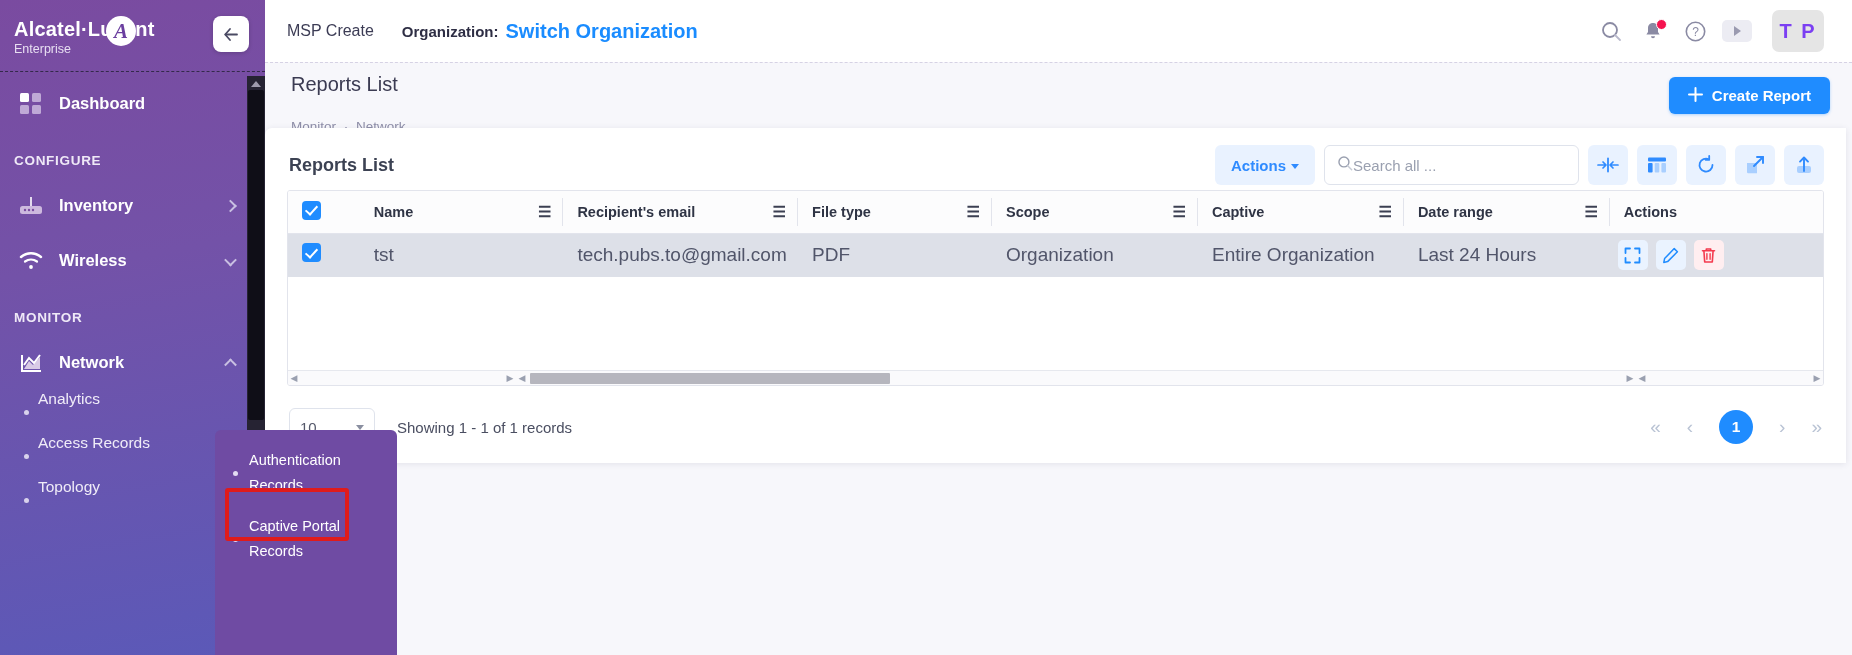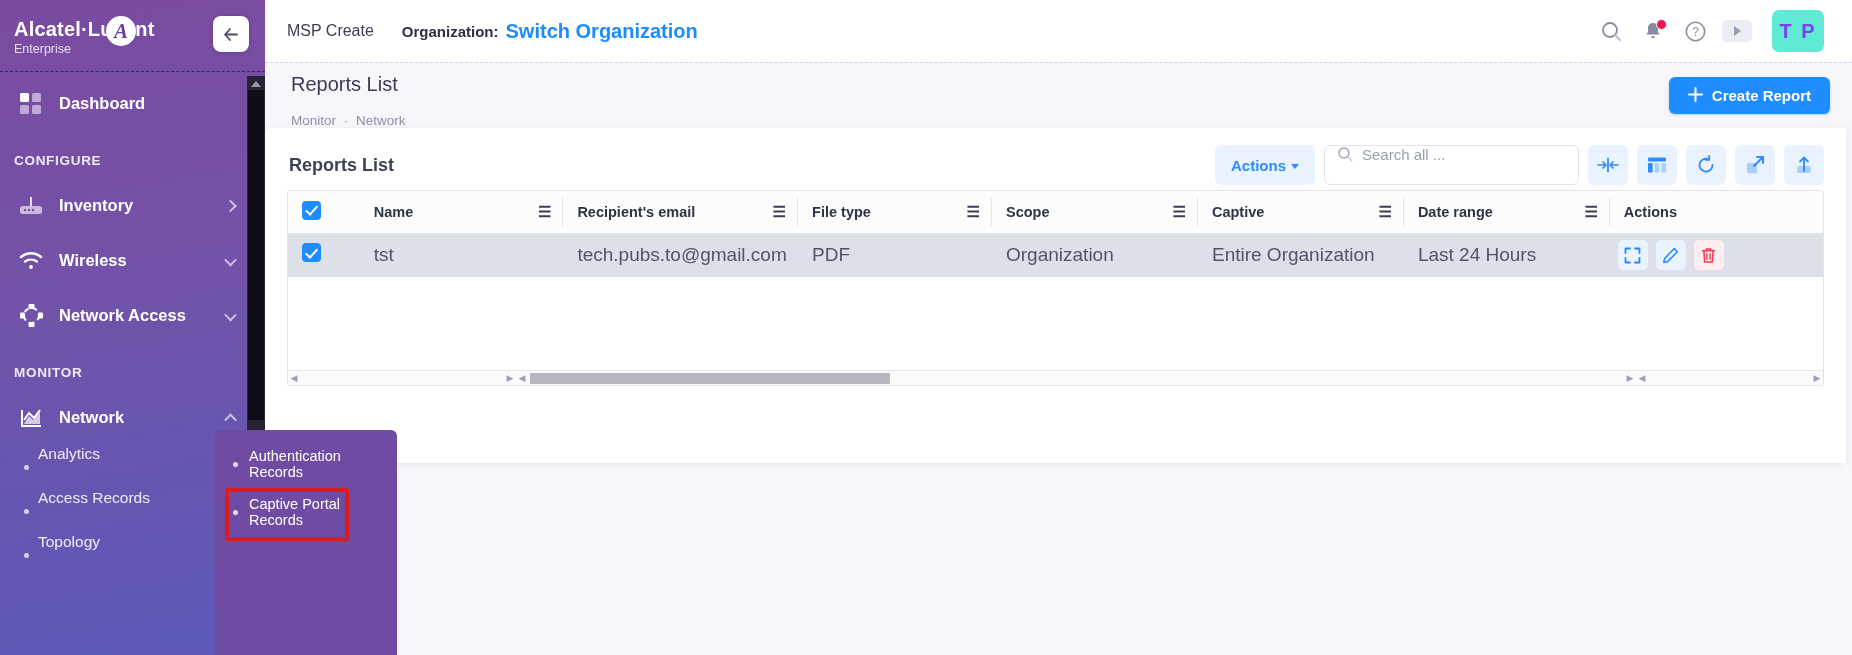--- a/index.html
+++ b/index.html
@@ -83,21 +83,21 @@
   }
 
   
   #flyout{
     position:absolute; left:215px; top:430px; width:182px; height:225px;
     background:#6f4ba3; border-radius:6px 6px 0 0; z-index:35;
     padding-top:10px;
   }
   .fly-item{
     position:relative; padding:8px 12px 8px 34px; color:#fff;
-    font-size:14.5px; line-height:16px; cursor:pointer;
+    font-size:14.5px; line-height:25px; cursor:pointer;
   }
   .fly-item .dot{ position:absolute; left:18px; top:50%; margin-top:-2px;
      width:5px;height:5px;border-radius:50%;background:#e3dcf2;}
   #fly-highlight{
     position:absolute; left:225px; top:488px; width:124px; height:53px;
     border:4px solid #e01b1b; border-radius:3px; z-index:36; pointer-events:none;
   }
 
   
   #main{ position:absolute; left:265px; top:0; right:0; height:655px; background:#f7f7fb; }
@@ -112,29 +112,29 @@
   #topbar .spacer{ flex:1; }
   .tb-icon{ width:42px; height:42px; display:flex; align-items:center; justify-content:center;
      color:#8a8aa3; cursor:pointer; position:relative; }
   .tb-badge{ position:absolute; right:7px; top:9px; width:11px;height:11px;border-radius:50%;
      background:#f5134f; border:1.5px solid #fff;}
   #play-btn{ width:30px;height:22px;border-radius:5px;background:#ececf3;
      display:flex;align-items:center;justify-content:center;cursor:pointer;}
   #play-btn i{ width:0;height:0;border-left:7px solid #9a9ab0;
      border-top:5px solid transparent;border-bottom:5px solid transparent;display:block;}
   #avatar{
-    margin-left:14px; width:52px;height:42px;border-radius:7px;background:#5eead4;
+    margin-left:14px; width:52px;height:42px;border-radius:7px;background:#e5e5e5;
     color:#7b3ff2; font-size:20px; font-weight:700; letter-spacing:2px;
     display:flex;align-items:center;justify-content:center; cursor:pointer;
   }
 
   #pagehead{ height:58px; padding:10px 22px 0 26px; display:flex; align-items:flex-start;
      border-top:1px dashed #d6d2e4; background:#f7f7fb;}
   #pagehead .ptitle{ font-size:20px; color:#3b3b52; font-weight:400; }
-  #pagehead .crumb{ font-size:13.5px; color:#8e8ea8; margin-top:17px; }
+  #pagehead .crumb{ font-size:13.5px; color:#8e8ea8; margin-top:23px; }
   #pagehead .crumb .sep{ margin:0 4px; }
   #create-report{
     margin-left:auto; margin-top:4px; height:37px; padding:0 19px; border:none; border-radius:6px;
     background:#1f8cff; color:#fff; font-size:15px; font-weight:700; cursor:pointer;
     display:flex; align-items:center; gap:9px; font-family:inherit;
     box-shadow:0 1px 3px rgba(31,140,255,.35);
   }
 
   
   #card{
@@ -146,21 +146,21 @@
   #cardhead .ctitle{ font-size:18px; font-weight:700; color:#3c4253; }
   #cardtools{ margin-left:auto; display:flex; align-items:center; gap:9px; padding-right:22px; }
   #actions-btn{
     height:40px; padding:0 16px; border:none; border-radius:6px; background:#e9f2ff;
     color:#2f8bff; font-size:15px; font-weight:700; cursor:pointer; font-family:inherit;
   }
   #actions-btn .caret{ display:inline-block; margin-left:5px; border-left:4px solid transparent;
      border-right:4px solid transparent; border-top:5px solid #2f8bff; vertical-align:2px;}
   #search-box{
     width:255px; height:40px; border:1px solid #dfe3ec; border-radius:6px; background:#fff;
-    display:flex; align-items:flex-start; padding:0 12px; gap:9px;
+    display:flex; align-items:center; padding:0 12px; 
   }
   #search-box input{ border:none; outline:none; font-size:15px; color:#55596b;
      font-family:inherit; width:100%; background:transparent; }
   #search-box input::placeholder{ color:#9aa0b0; }
   .sq-btn{ width:40px; height:40px; border-radius:6px; background:#e9f2ff;
      display:flex; align-items:center; justify-content:center; cursor:pointer; color:#2f8bff;}
 
   
   #tablewrap{ margin:0 22px; border:1px solid #e2e4ec; border-radius:3px; height:196px; position:relative; overflow:hidden;}
   table{ border-collapse:collapse; width:100%; table-layout:fixed; }
@@ -251,33 +251,20 @@
         <svg width="24" height="20" viewBox="0 0 24 20">
           <path d="M2 6 A15 15 0 0 1 22 6" stroke="#fff" stroke-width="2.4" fill="none" stroke-linecap="round"></path>
           <path d="M6 10.5 A10 10 0 0 1 18 10.5" stroke="#fff" stroke-width="2.2" fill="none" stroke-linecap="round"></path>
           <circle cx="12" cy="16" r="1.9" fill="#fff"></circle>
         </svg>
       </span>
       <span>Wireless</span>
       <span class="chev down"></span>
     </div>
 
-    <div class="nav-item">
-      <span class="ic">
-        <svg width="23" height="23" viewBox="0 0 23 23">
-          <circle cx="11.5" cy="11.5" r="7.5" stroke="#fff" stroke-width="2" fill="none" stroke-dasharray="5 4"></circle>
-          <rect x="8.5" y="0" width="6" height="5" rx="1" fill="#fff"></rect>
-          <rect x="8.5" y="18" width="6" height="5" rx="1" fill="#fff"></rect>
-          <rect x="0" y="8.5" width="5" height="6" rx="1" fill="#fff"></rect>
-          <rect x="18" y="8.5" width="5" height="6" rx="1" fill="#fff"></rect>
-        </svg>
-      </span>
-      <span>Network Access</span>
-      <span class="chev down"></span>
-    </div>
 
     <div class="nav-section">MONITOR</div>
 
     <div class="nav-item">
       <span class="ic">
         <svg width="22" height="20" viewBox="0 0 22 20">
           <path d="M2 2 L2 18 L21 18" stroke="#fff" stroke-width="2" fill="none"></path>
           <path d="M4 16 L9 8 L13 12 L20 4 L20 16 Z" fill="#d9cbe6"></path>
           <path d="M4 12 L9 5 L14 10 L20 2" stroke="#fff" stroke-width="2" fill="none"></path>
         </svg>
@@ -552,15 +539,29 @@
         </div>
         <div class="ar">▶</div>
       </div>
       <div class="hsb" style="left:1348px; right:0;">
         <div class="ar">◀</div>
         <div class="track"></div>
         <div class="ar">▶</div>
       </div>
     </div>
 
+    <div id="cardfoot">
+      <div id="pagesize">
+        <span>10</span>
+        <span class="caret"></span>
+      </div>
+      <div id="showing">Showing 1 - 1 of 1 records</div>
+      <div id="pager">
+        <span class="pg">«</span>
+        <span class="pg">‹</span>
+        <span class="pg-cur">1</span>
+        <span class="pg">›</span>
+        <span class="pg">»</span>
+      </div>
+    </div>
 
   </div>
 </div>
 
 </body></html>

